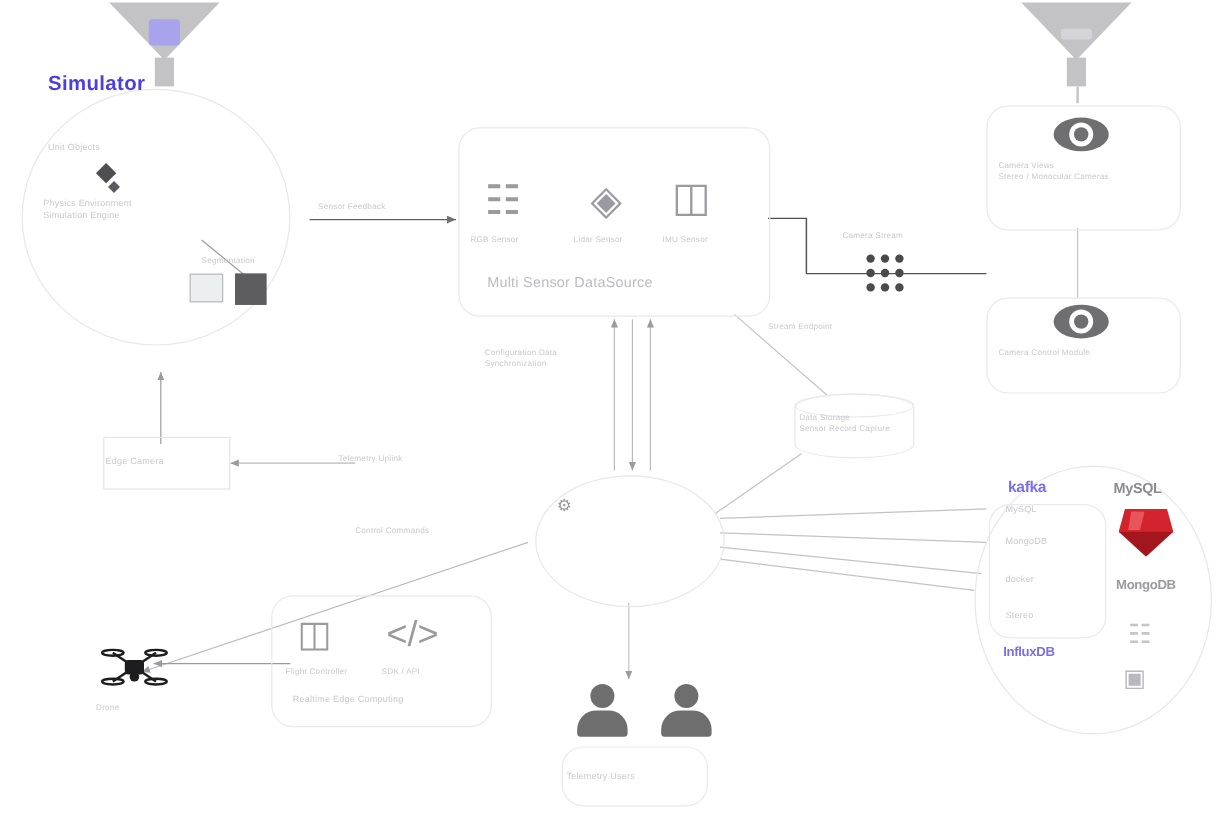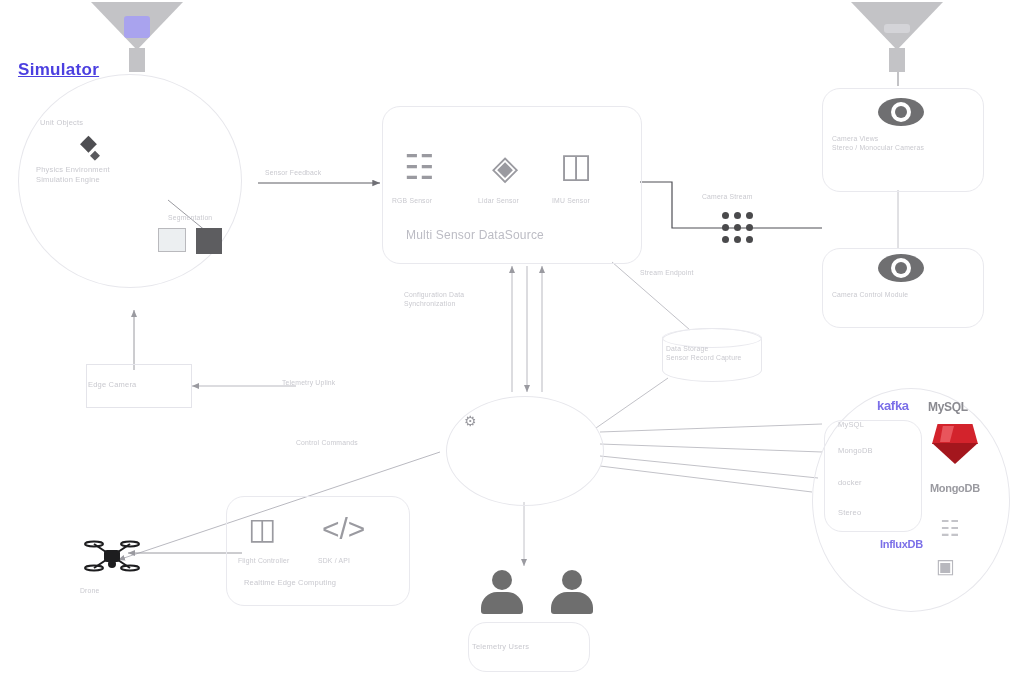--- a/index.html
+++ b/index.html
@@ -10,22 +10,22 @@
   svg.wires{position:absolute;left:0;top:0;width:1024px;height:687px;pointer-events:none;}
 
   
   .lbl{position:absolute;color:#c9c9cf;font-size:9px;letter-spacing:.2px;
        text-align:left;line-height:1.35;white-space:pre-line;filter:blur(.45px);}
   .lbl.sm{font-size:7.5px;}
   .lbl.xs{font-size:6.8px;}
   .lbl.big{font-size:12px;color:#bcbcc4;}
 
   
-  .title-sim{position:absolute;left:18px;top:60px;font-size:17px;font-weight:bold;
-             color:#4b3fe0;letter-spacing:.3px;filter:blur(.35px);text-decoration:underline;}
+  .title-sim{position:absolute;left:40px;top:60px;font-size:17px;font-weight:bold;
+             color:#4b3fe0;letter-spacing:.3px;filter:blur(.35px);}
 
   
   .ellipse{position:absolute;border:1px solid #e7e7ec;border-radius:50%;}
   .rrect{position:absolute;border:1px solid #e9e9ee;border-radius:18px;}
   .rect{position:absolute;border:1px solid #e4e4ea;}
   .cyl{position:absolute;border:1px solid #e7e7ec;border-radius:50%/22%;}
   .cyl:before{content:"";position:absolute;left:-1px;right:-1px;top:-1px;height:18px;
               border:1px solid #e9e9ee;border-radius:50%;}
 
   
@@ -246,26 +246,26 @@
       </g>
       <rect x="20" y="16" width="16" height="12" rx="3" fill="#1d1d1f"></rect>
       <circle cx="28" cy="30" r="4" fill="#1d1d1f"></circle>
     </svg>
   </div>
   <div class="lbl xs" style="left:80px;top:586px;width:60px;">Drone</div>
 
   <div class="ellipse" style="left:812px;top:388px;width:196px;height:222px;"></div>
   <div class="rrect" style="left:824px;top:420px;width:96px;height:110px;"></div>
 
-  <div class="logo logo-txt" style="left:840px;top:398px;color:#7b6fe8;margin-left:37px;">kafka</div>
+  <div class="logo logo-txt" style="left:840px;top:398px;color:#7b6fe8;">kafka</div>
   <div class="logo lbl sm" style="left:838px;top:420px;width:72px;">MySQL</div>
   <div class="logo lbl sm" style="left:838px;top:446px;width:72px;">MongoDB</div>
   <div class="logo lbl sm" style="left:838px;top:478px;width:72px;">docker</div>
   <div class="logo lbl sm" style="left:838px;top:508px;width:72px;">Stereo</div>
-  <div class="logo logo-txt" style="left:836px;top:538px;color:#7b6fe8;font-size:11px;margin-left:44px;">InfluxDB</div>
+  <div class="logo logo-txt" style="left:836px;top:538px;color:#7b6fe8;font-size:11px;">InfluxDB</div>
 
   <div class="logo logo-txt" style="left:928px;top:400px;color:#8a8a90;font-size:12px;">MySQL</div>
 
   <div class="ruby" style="left:932px;top:424px;">
     <div class="top"></div>
       <div class="shine"></div>
       <div class="bot"></div>
   </div>
 
   <div class="logo logo-txt" style="left:930px;top:482px;color:#9a9aa0;font-size:11px;">MongoDB</div>

